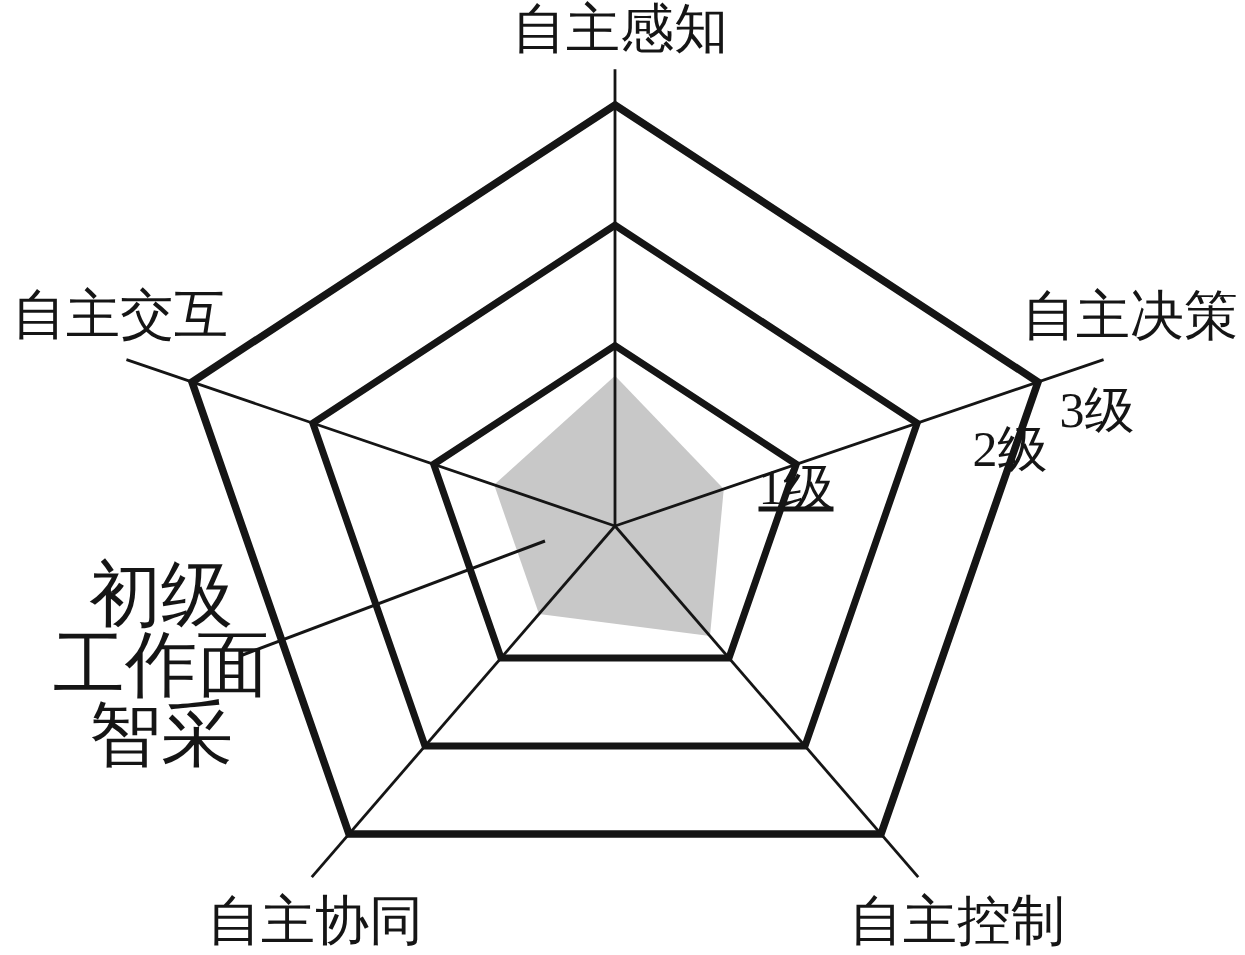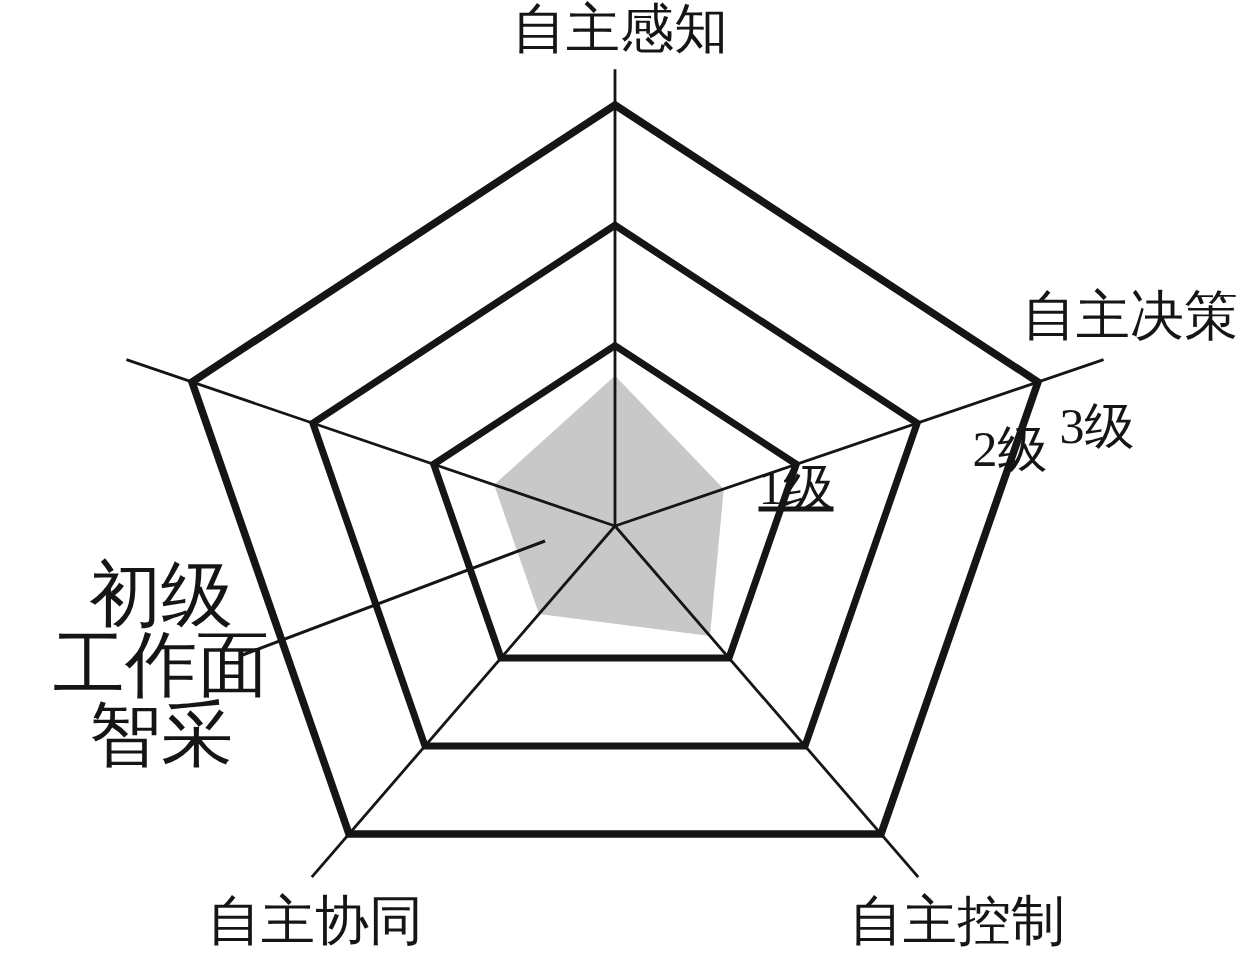--- a/index.html
+++ b/index.html
@@ -38,21 +38,21 @@
     white-space: nowrap;
   }
   
   [data-name="axis-label-perception"]    { left: 620px;  top: 30px;  }
   [data-name="axis-label-decision"]      { left: 1130px; top: 317px; }
   [data-name="axis-label-control"]       { left: 957px;  top: 922px; font-family: Liberation Serif, serif; }
   [data-name="axis-label-coordination"]  { left: 315px;  top: 922px; }
   [data-name="axis-label-interaction"]   { left: 120px;  top: 316px; }
   [data-name="ring-label-level1"]        { left: 796px;  top: 487px; text-decoration: underline; }
   [data-name="ring-label-level2"]        { left: 1010px;  top: 449px; }
-  [data-name="ring-label-level3"]        { left: 1097px; top: 410px; margin-top: 16px; }
+  [data-name="ring-label-level3"]        { left: 1097px; top: 410px; }
   [data-name="series-annotation"]        { left: 161px;  top: 665px; }
 </style>
 </head>
 <body>
 
 <div class="figure" data-name="radar-chart-figure">
 
   <svg id="radar-svg" width="1245" height="955" viewBox="0 0 1245 955" data-name="radar-chart-canvas">
       <polygon points="615,375.6428571428571 723.7714285714286,488.9714285714286 710,636 539,614 494.14285714285717,484.8571428571429" fill="#c8c8c8" data-name="series-polygon"></polygon>
       <line x1="615" y1="526" x2="615" y2="69.21500000000003" stroke="#151515" stroke-width="2.8" data-name="axis-line"></line>
@@ -63,20 +63,21 @@
       <polygon points="615,345.57142857142856 796.2857142857142,464.2857142857143 729,658 501,658 433.7142857142857,464.2857142857143" fill="none" stroke="#151515" stroke-width="7" stroke-linejoin="miter" data-name="grid-ring-level1"></polygon>
       <polygon points="615,225.28571428571428 917.1428571428571,423.1428571428571 805,746 425,746 312.85714285714283,423.1428571428571" fill="none" stroke="#151515" stroke-width="7" stroke-linejoin="miter" data-name="grid-ring-level2"></polygon>
       <polygon points="615,105 1038,382 881,834 349,834 192,382" fill="none" stroke="#151515" stroke-width="7.5" stroke-linejoin="miter" data-name="grid-ring-level3"></polygon>
       <line x1="240" y1="656" x2="545" y2="541" stroke="#151515" stroke-width="3" data-name="annotation-leader-line"></line>
     </svg>
 
   <div class="lbl" data-name="axis-label-perception">自主感知</div>
   <div class="lbl" data-name="axis-label-decision">自主决策</div>
   <div class="lbl" data-name="axis-label-control">自主控制</div>
   <div class="lbl" data-name="axis-label-coordination">自主协同</div>
+  <div class="lbl" data-name="axis-label-interaction">自主交互</div>
 
   <div class="lbl ring-lbl" data-name="ring-label-level1">1级</div>
   <div class="lbl ring-lbl" data-name="ring-label-level2">2级</div>
   <div class="lbl ring-lbl" data-name="ring-label-level3">3级</div>
 
   <div class="lbl annotation" data-name="series-annotation">
     <div data-name="annotation-line-1">初级</div>
     <div data-name="annotation-line-3">工作面</div>
     <div data-name="annotation-line-2">智采</div>
   </div>

